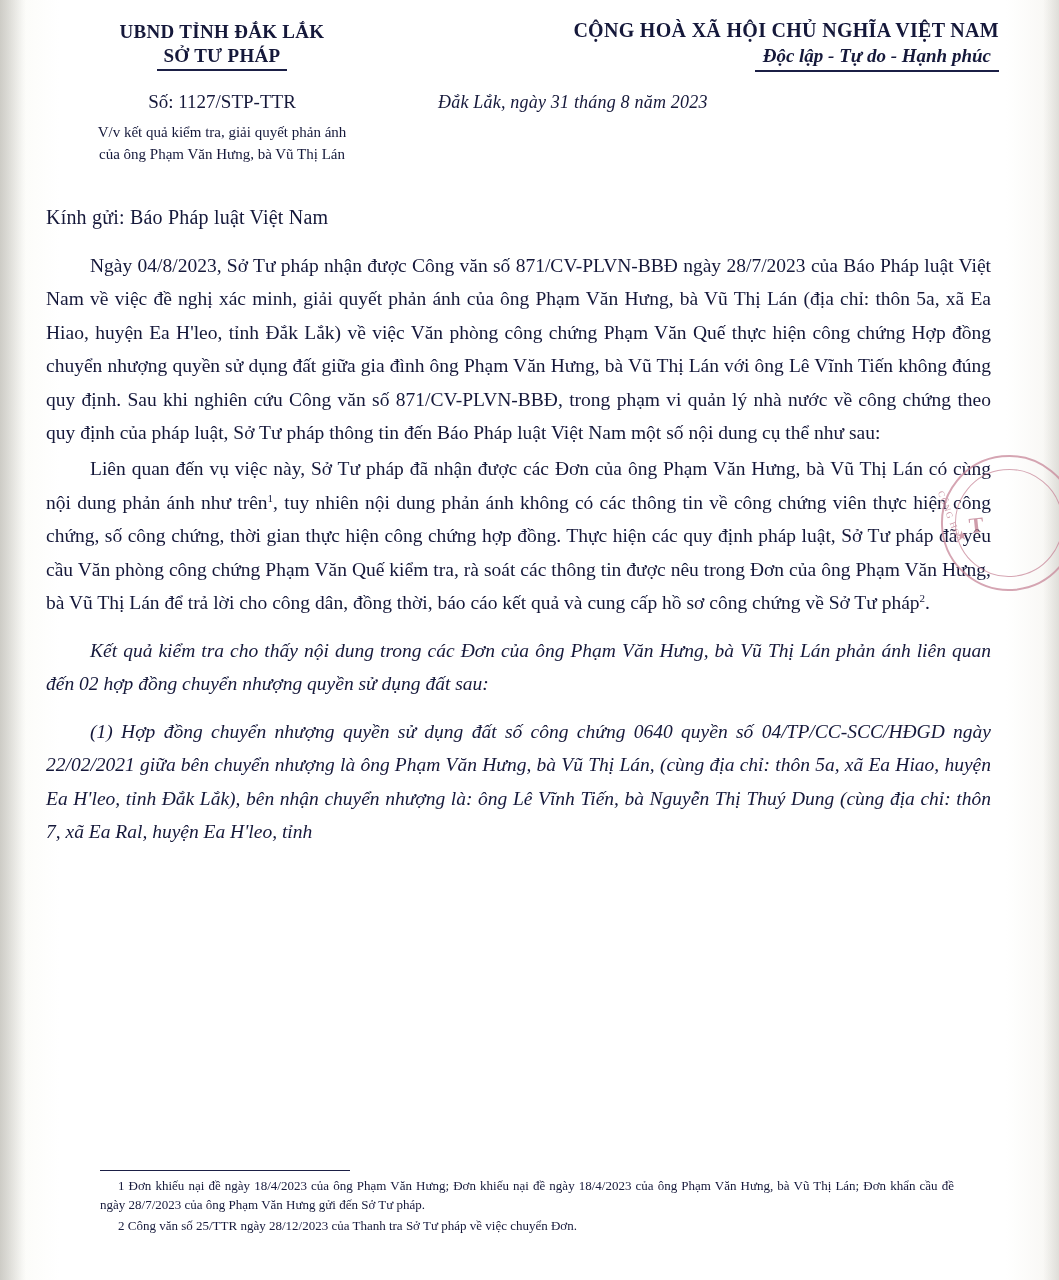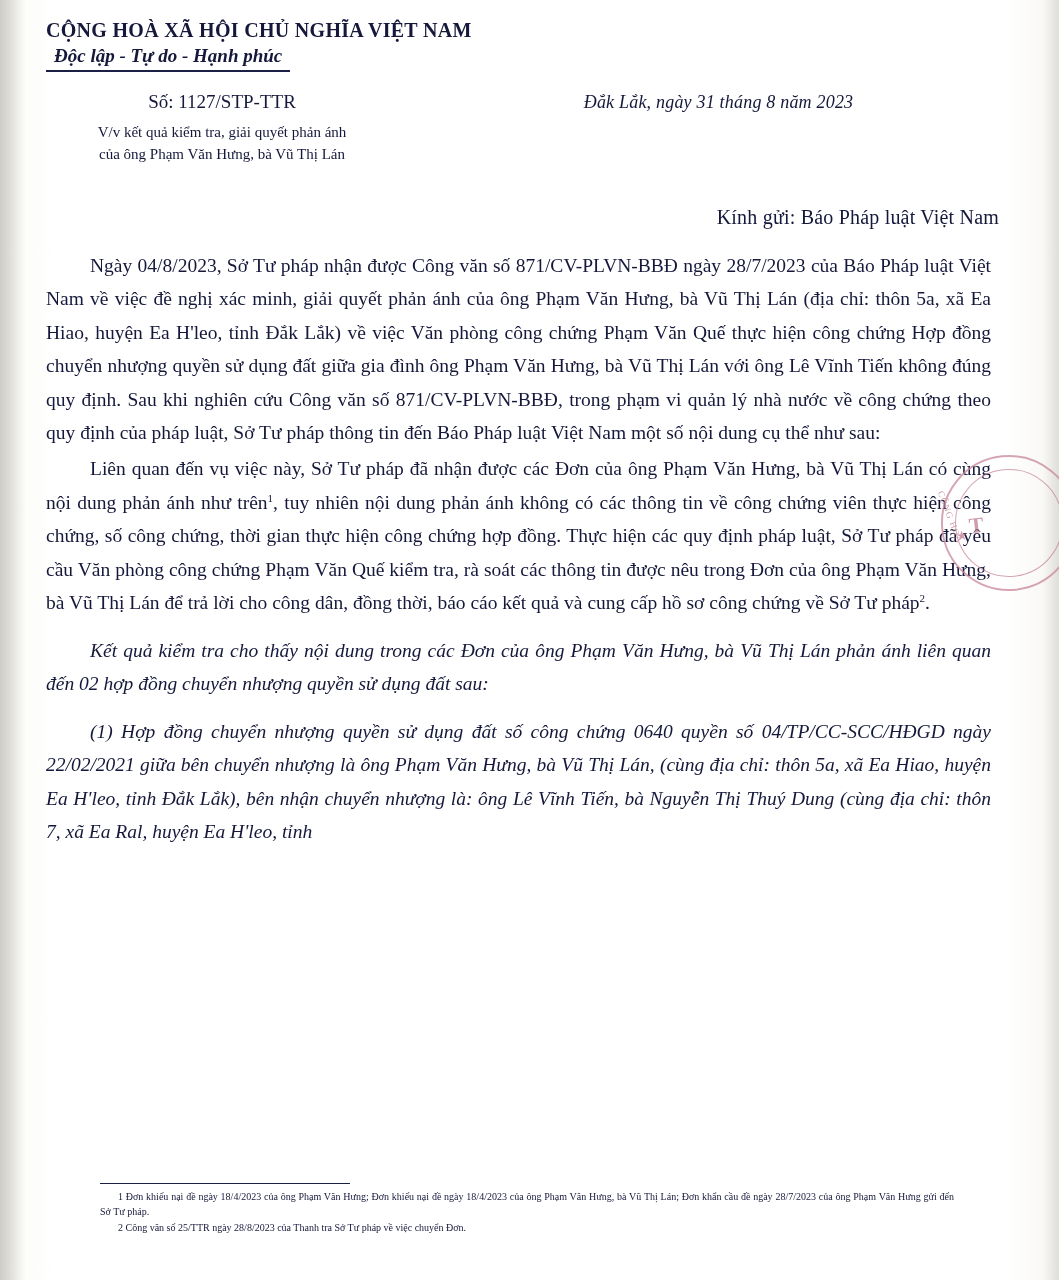--- a/index.html
+++ b/index.html
@@ -39,21 +39,21 @@
     align-items: flex-start;
     padding-top: 8px;
   }
   .header-left {
     width: 352px;
     text-align: center;
     padding-top: 2px;
   }
   .header-right {
     flex: 1;
-    text-align: left;
+    text-align: right;
   }
   .org-line1 {
     font-size: 19px;
     font-weight: bold;
     letter-spacing: 0.3px;
     line-height: 1.25;
   }
   .org-line2 {
     font-size: 19px;
     font-weight: bold;
@@ -85,41 +85,41 @@
     align-items: flex-start;
     margin-top: 18px;
     gap: 40px;
   }
   .sub-left {
     width: 352px;
     text-align: center;
   }
   .sub-right {
     flex: 1;
-    text-align: center;
+    text-align: left;
     padding-top: 2px;
   }
   .doc-number {
     font-size: 19px;
     line-height: 1.3;
   }
   .subject {
     font-size: 15px;
     line-height: 1.45;
     margin-top: 8px;
     padding: 0 6px;
   }
   .place-date {
     font-size: 18px;
     font-style: italic;
     letter-spacing: 0.2px;
   }
 
   .recipient {
-    text-align: right;
+    text-align: left;
     font-size: 20px;
     margin-top: 40px;
     letter-spacing: 0.2px;
   }
 
   
   .body-text {
     margin-top: 20px;
     font-size: 19.5px;
     line-height: 1.72;
@@ -146,21 +146,21 @@
     font-size: 11px;
     vertical-align: super;
   }
 
   
   .footnotes {
     position: absolute;
     left: 100px;
     right: 105px;
     bottom: 44px;
-    font-size: 10px;
+    font-size: 13px;
     line-height: 1.5;
     text-align: justify;
   }
   .footnote-rule {
     width: 250px;
     height: 1px;
     background: #1b1f45;
     margin-bottom: 5px;
   }
   .footnote {
@@ -239,20 +239,24 @@
 <body>
 
 <div class="page">
   <div class="sheet"></div>
   <div class="edge-shadow"></div>
   <div class="edge-shadow-right"></div>
 
   <div class="content">
 
     <div class="header">
+      <div class="header-left">
+        <div class="org-line1">UBND TỈNH ĐẮK LẮK</div>
+        <div class="org-line2">SỞ TƯ PHÁP</div>
+      </div>
       <div class="header-right">
         <div class="nation-line1">CỘNG HOÀ XÃ HỘI CHỦ NGHĨA VIỆT NAM</div>
         <div class="nation-line2">Độc lập - Tự do - Hạnh phúc</div>
       </div>
     </div>
 
     <div class="subheader">
       <div class="sub-left">
         <div class="doc-number">Số: 1127/STP-TTR</div>
         <div class="subject">
@@ -282,15 +286,15 @@
   <div class="stamp">
     <div class="stamp-inner"></div>
     <div class="stamp-text">CỘNG HOÀ</div>
     <div class="stamp-letter">T</div>
     <div class="stamp-star">★</div>
   </div>
 
   <div class="footnotes">
     <div class="footnote-rule"></div>
     <p class="footnote">1 Đơn khiếu nại đề ngày 18/4/2023 của ông Phạm Văn Hưng; Đơn khiếu nại đề ngày 18/4/2023 của ông Phạm Văn Hưng, bà Vũ Thị Lán; Đơn khẩn cầu đề ngày 28/7/2023 của ông Phạm Văn Hưng gửi đến Sở Tư pháp.</p>
-    <p class="footnote">2 Công văn số 25/TTR ngày 28/8/2023 của Thanh tra Sở Tư pháp về việc chuyển Đơn.</p>
+    <p class="footnote">2 Công văn số 25/TTR ngày 28/12/2023 của Thanh tra Sở Tư pháp về việc chuyển Đơn.</p>
   </div>
 </div>
 
 </body></html>

